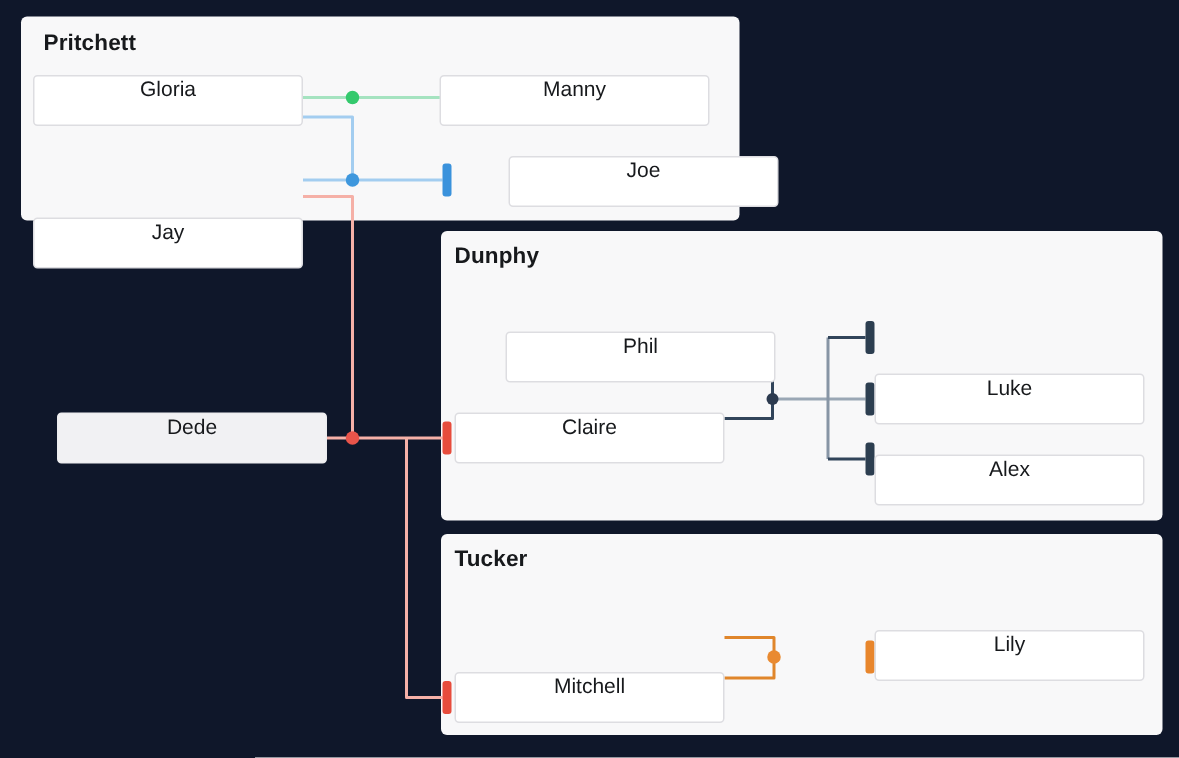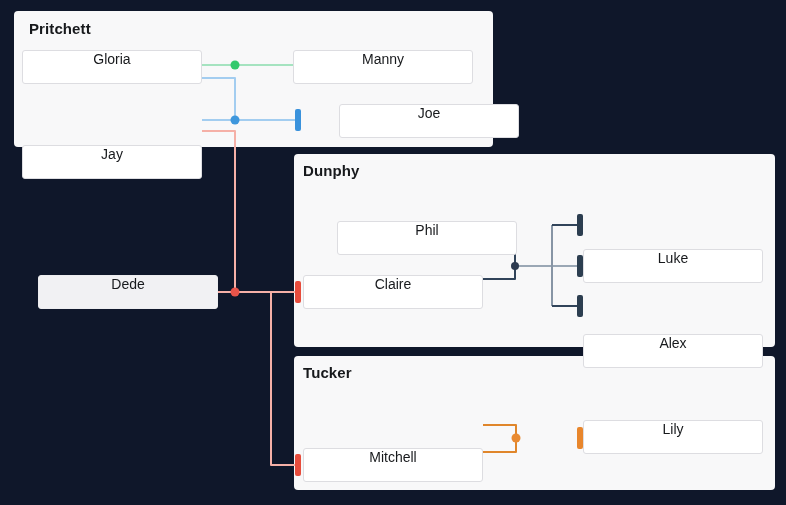--- a/index.html
+++ b/index.html
@@ -45,21 +45,21 @@
   }
   #node-gloria{left:22px;top:50px;}
   #node-jay{left:22px;top:104px;margin-top:41px;}
   #node-manny{left:293px;top:50px;}
   #node-joe{left:303px;top:104px;margin-left:36px;}
   #node-dede{left:22px;top:275px;}
   #node-phil{left:289px;top:221px;margin-left:48px;}
   #node-claire{left:303px;top:275px;}
   #node-haley{left:583px;top:195px;}
   #node-luke{left:583px;top:249px;}
-  #node-alex{left:583px;top:303px;margin-top:31px;}
+  #node-alex{left:583px;top:303px;}
   #node-cam{left:303px;top:393px;}
   #node-mitchell{left:303px;top:448px;}
   #node-lily{left:583px;top:420px;}
   #edges{
     position:absolute;left:0;top:0;
     z-index:2;
     pointer-events:none;
   }
   #edges path{fill:none;stroke-width:2;stroke-linejoin:round;stroke-linecap:butt;}
 </style>

